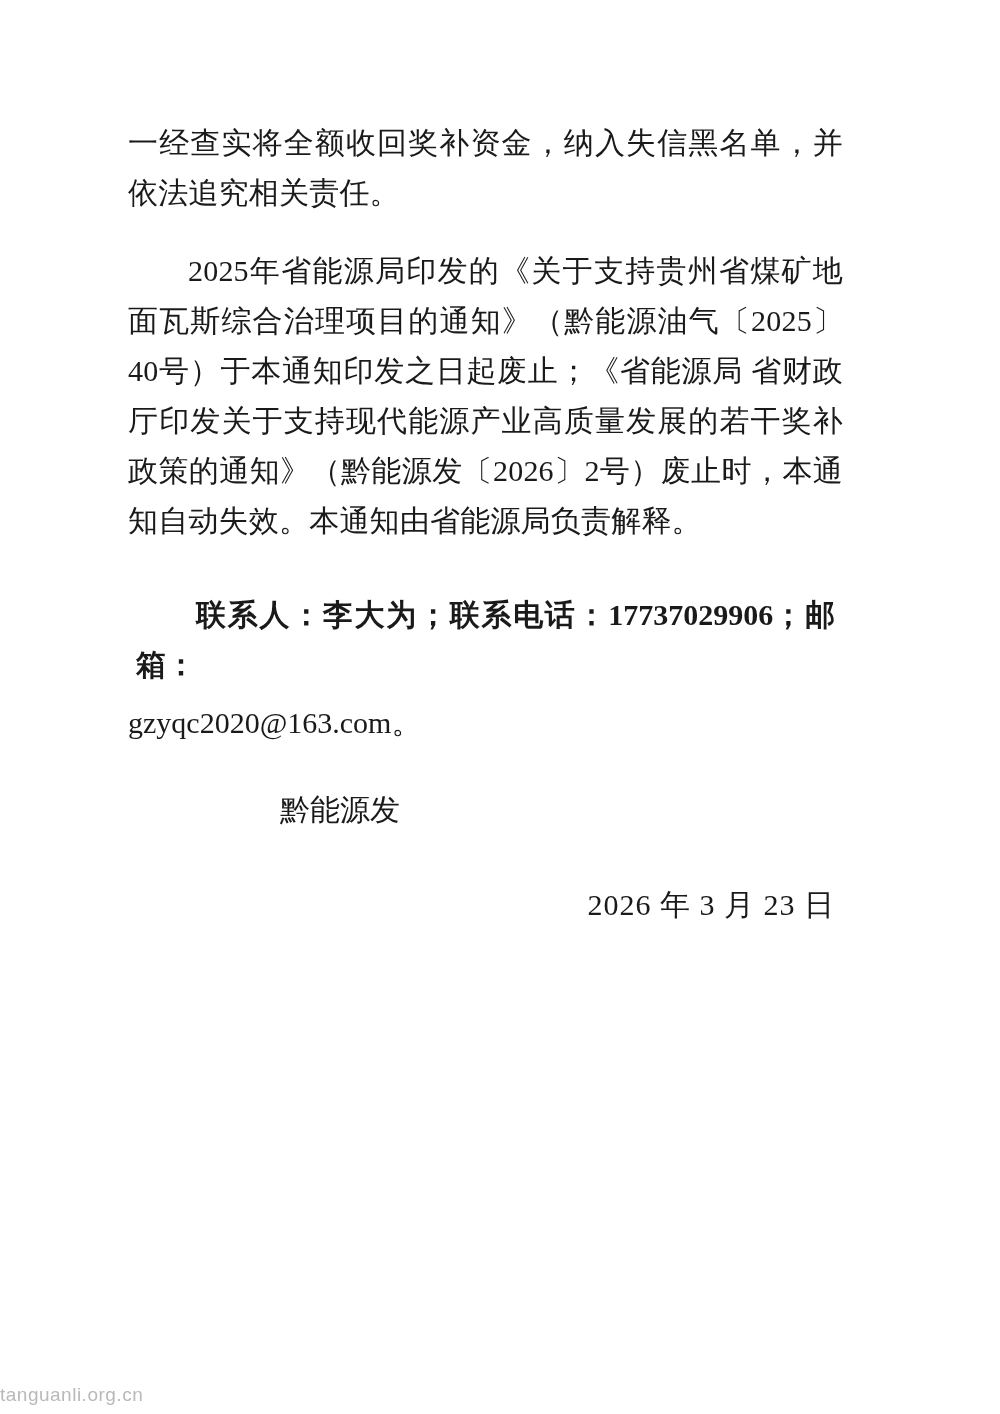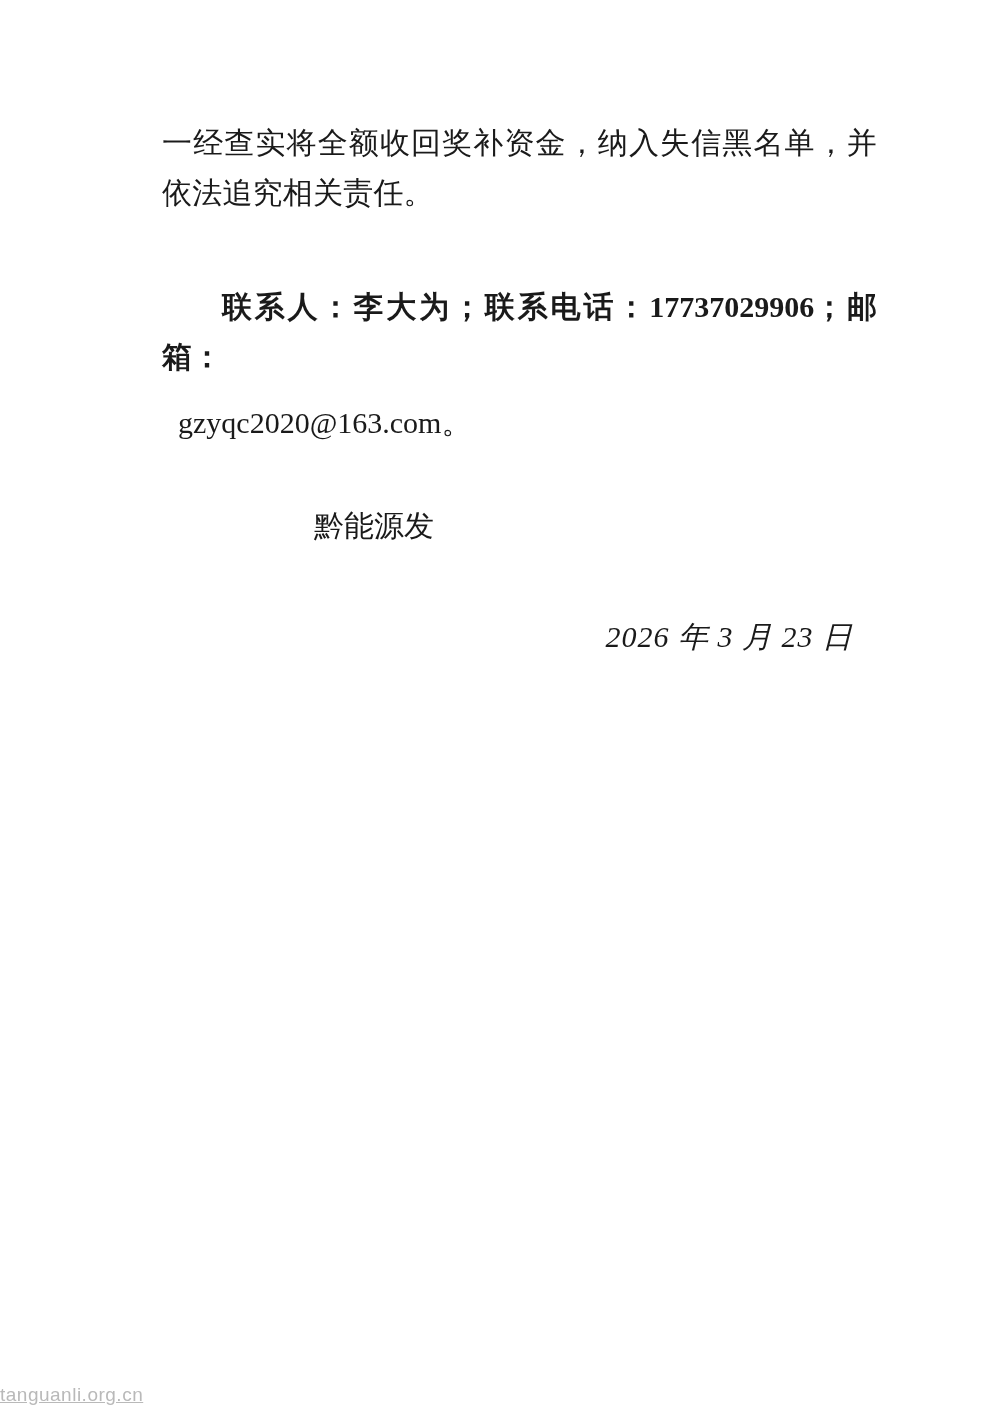--- a/index.html
+++ b/index.html
@@ -16,21 +16,21 @@
     overflow: hidden;
   }
   .page {
     position: absolute;
     top: 0; left: 0;
     width: 1000px;
     height: 1414px;
   }
   .content {
     position: absolute;
-    left: 162px;
+    left: 128px;
     top: 118px;
     width: 715px;
   }
   .para {
     font-size: 30px;
     line-height: 50px;
     text-align: justify;
     text-justify: inter-ideograph;
     margin: 0;
     letter-spacing: 0.2px;
@@ -45,78 +45,77 @@
     margin: 0;
     text-indent: 60px;
     letter-spacing: 1px;
   }
   .block-gap-sm { height: 14px; }
   .block-gap-md { height: 36px; }
   .block-gap-lg { height: 44px; }
   .contact {
     font-size: 30px;
     line-height: 50px;
-    margin: 0;
+    margin: 8px;
     text-indent: 60px;
     font-weight: bold;
     text-align: justify;
     text-justify: inter-ideograph;
   }
   .contact-2 {
     font-size: 30px;
     line-height: 50px;
-    margin: 16px;
+    margin: 0;
     text-indent: 0;
   }
   .attach {
     font-size: 30px;
     line-height: 52px;
     margin: 0;
     text-indent: 60px;
   }
   .attach-2 {
     font-size: 30px;
     line-height: 52px;
     margin: 0;
     text-indent: 152px;
   }
   .date {
     font-size: 30px;
     line-height: 50px;
-    margin: 16px;
+    margin: 0;
     text-align: right;
     padding-right: 8px;
     letter-spacing: 1px;
-    font-style: italic;
   }
   .watermark {
     position: absolute;
     left: 0px;
     bottom: 8px;
     font-family: "Liberation Sans", sans-serif;
     font-size: 19px;
     color: #b9b9b9;
     letter-spacing: 0.5px;
-    text-decoration: underline;
   }
 </style>
 </head>
 <body>
 
 <div class="page">
 
   <div class="content">
 
     <p class="para">一经查实将全额收回奖补资金，纳入失信黑名单，并依法追究相关责任。</p>
 
     <div class="block-gap-sm"></div>
 
 
     <div class="block-gap-sm"></div>
 
+    <p class="para indent">2025年省能源局印发的《关于支持贵州省煤矿地面瓦斯综合治理项目的通知》（黔能源油气〔2025〕40号）于本通知印发之日起废止；《省能源局 省财政厅印发关于支持现代能源产业高质量发展的若干奖补政策的通知》（黔能源发〔2026〕2号）废止时，本通知自动失效。本通知由省能源局负责解释。</p>
 
     <div class="block-gap-md"></div>
 
     <p class="contact">联系人：李大为；联系电话：17737029906；邮箱：</p>
     <p class="contact-2">gzyqc2020@163.com。</p>
 
     <div class="block-gap-md"></div>
 
     <p class="attach-2">黔能源发</p>
 

